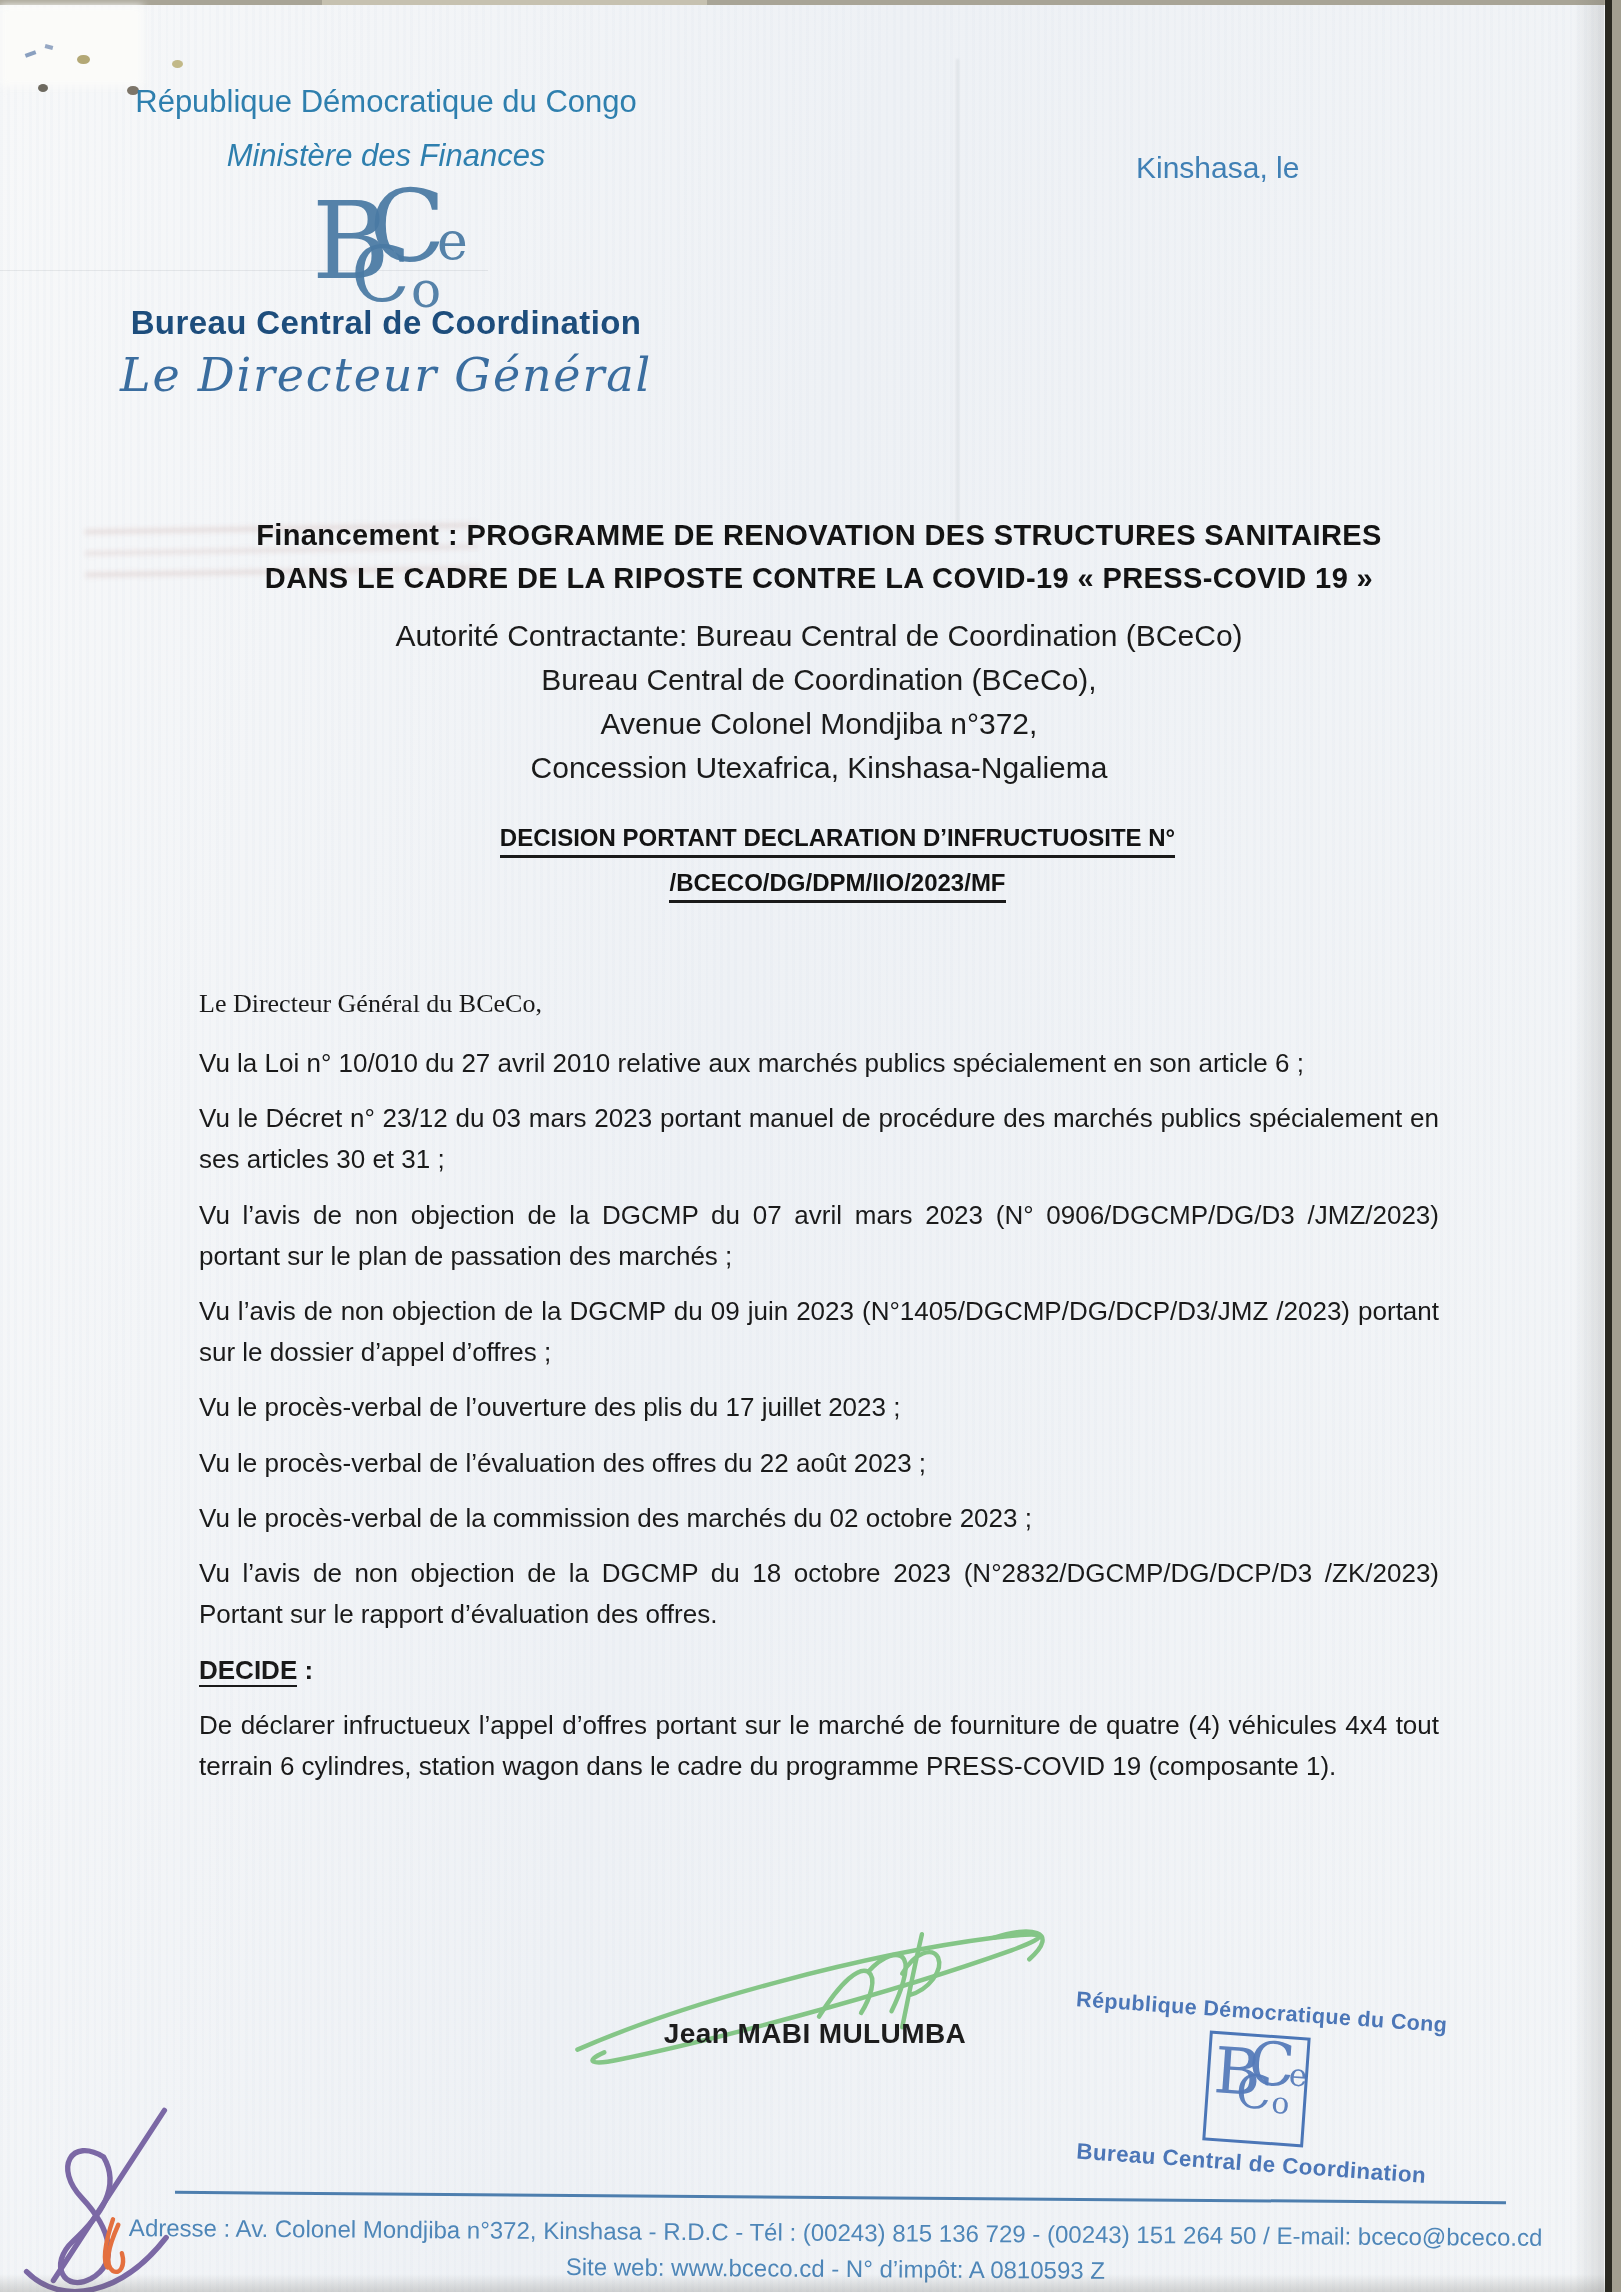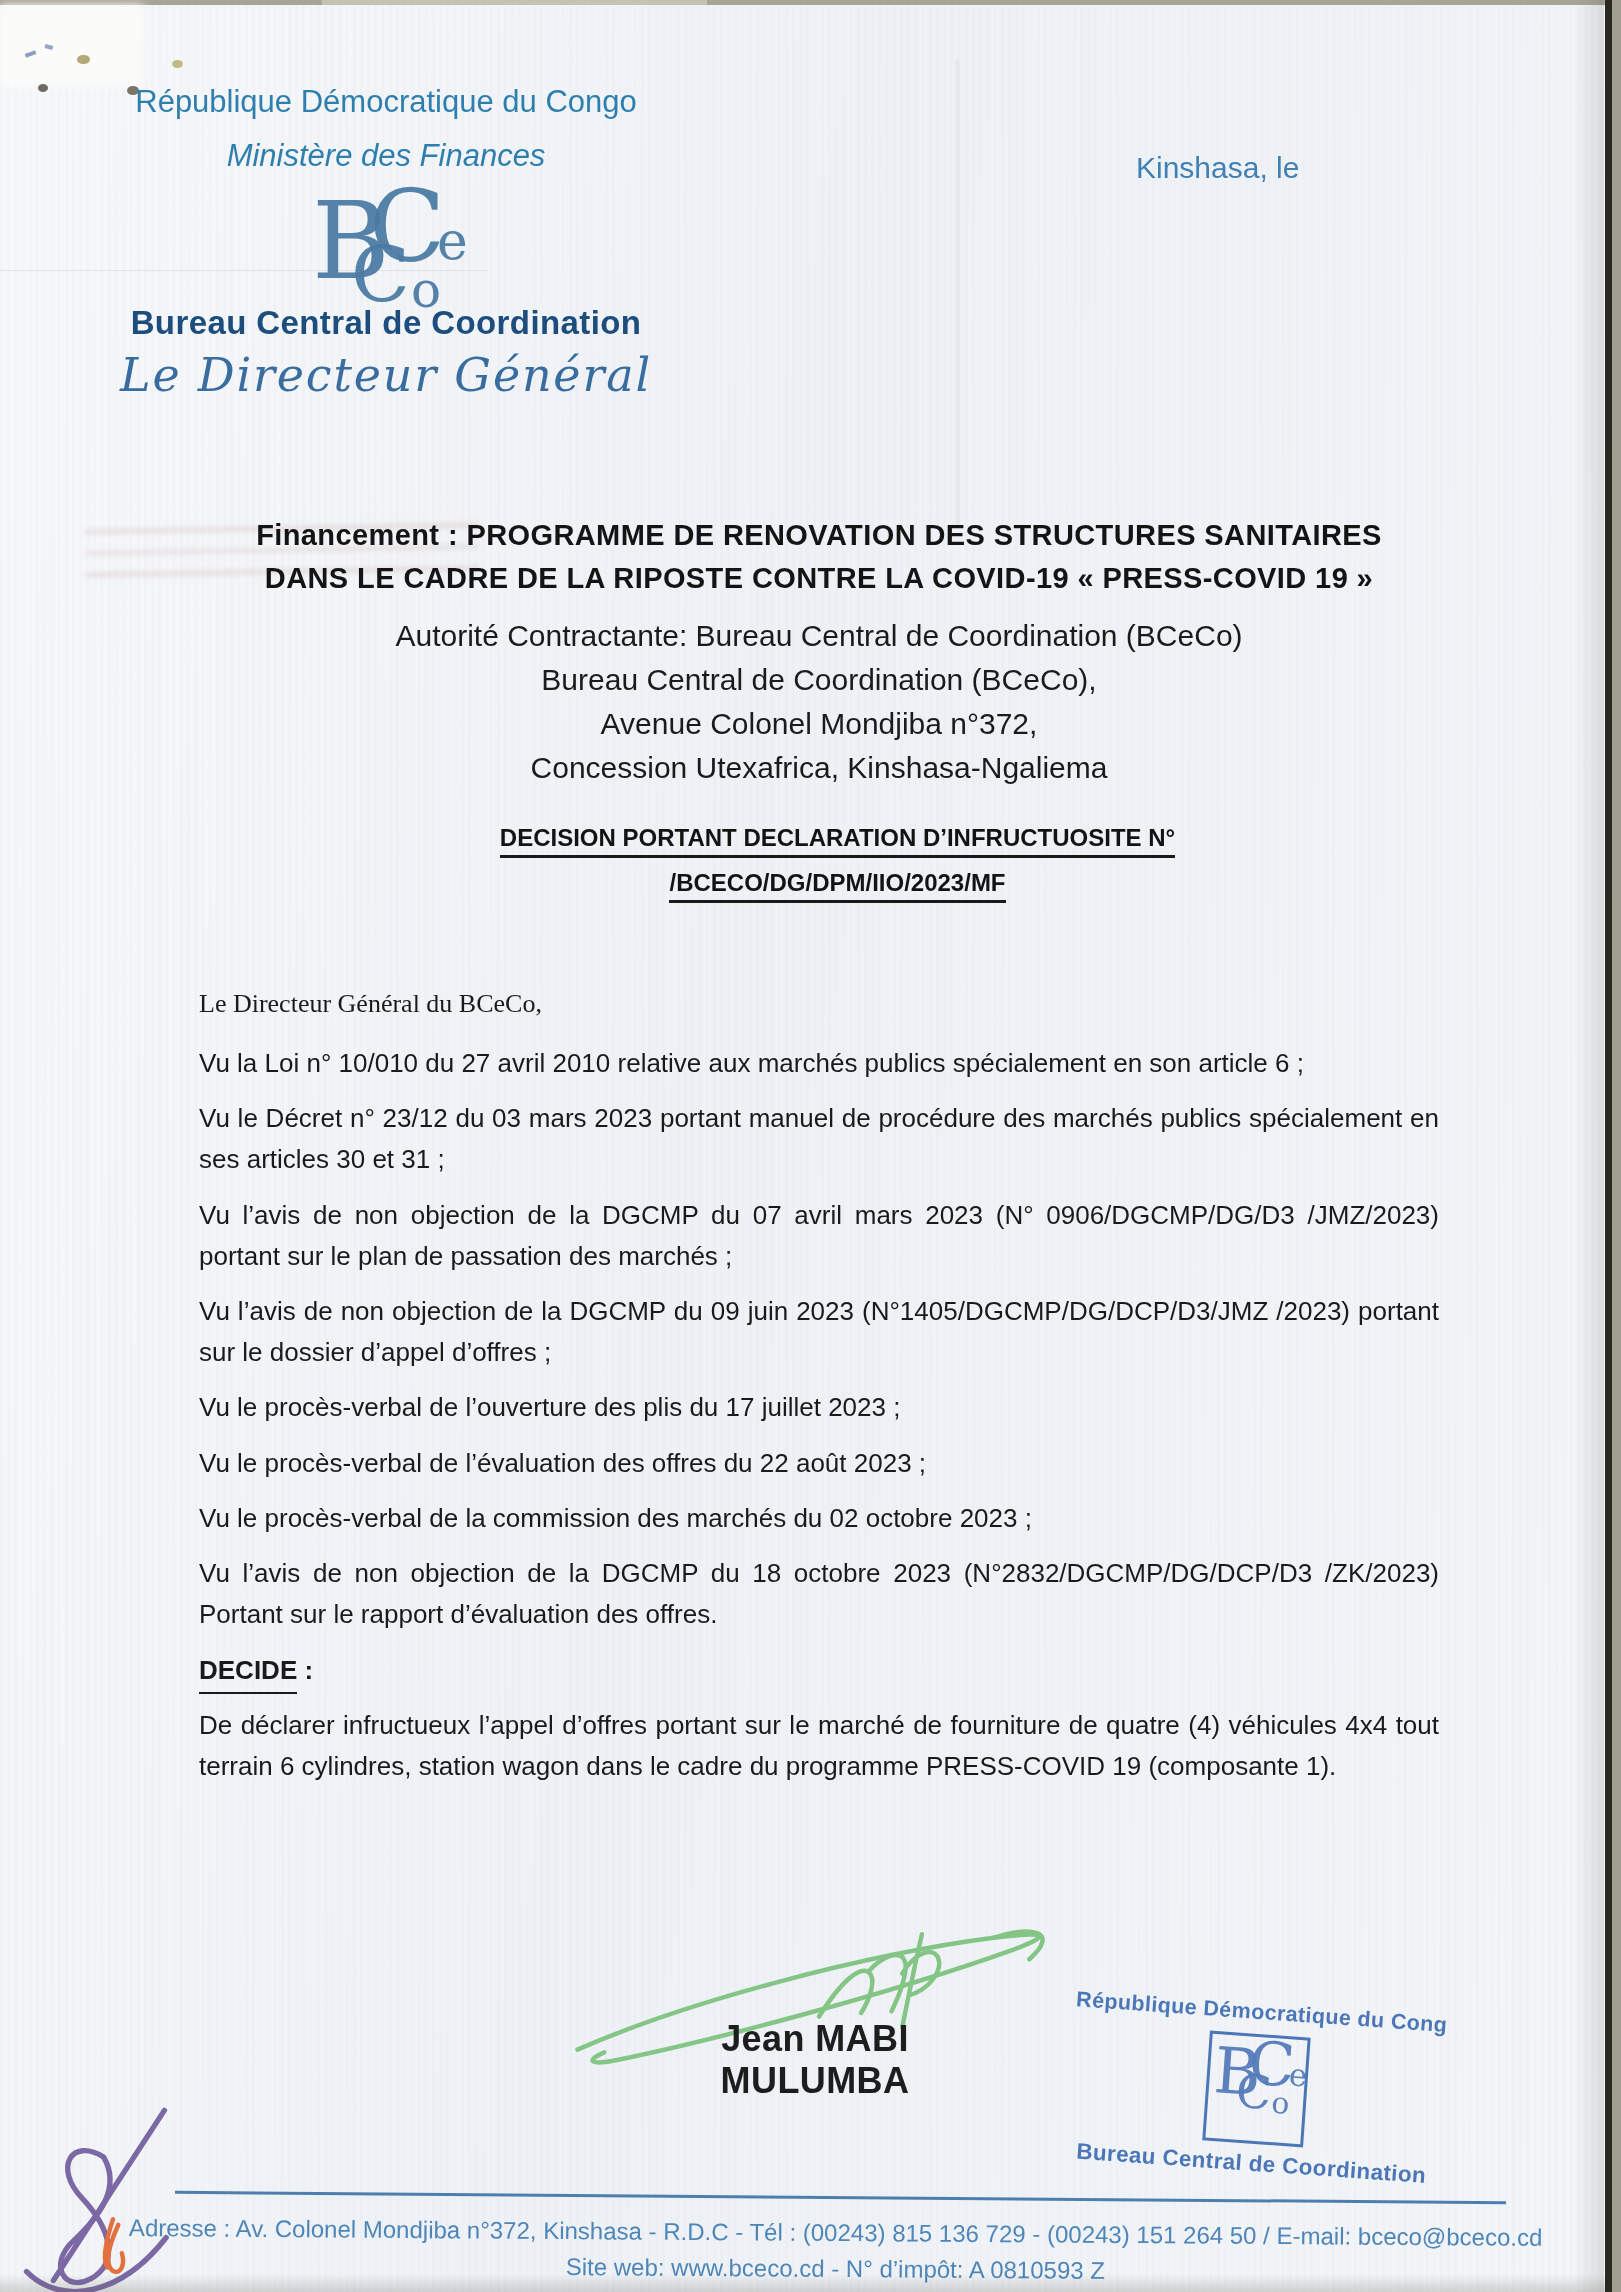--- a/index.html
+++ b/index.html
@@ -38,24 +38,24 @@
   .title-block{left:157px;top:819px;width:1361px;text-align:center;
     font-size:24px;font-weight:bold;color:#131313;}
   .title-block .u{display:inline-block;border-bottom:3.6px solid #1a1a1a;padding-bottom:3.6px;}
   .title-l2{margin-top:10.7px;}
   
   .body-col{left:199px;top:978px;width:1240px;color:#1a1a1a;font-size:26px;line-height:41px;}
   .body-col p{margin:0 0 14.3px 0;text-align:justify;}
   .body-col p.nojust{text-align:left;}
   .body-col p.intro{margin-bottom:19.7px;font-family:Liberation Serif, serif;}
   .decide-line{margin:1.8px 0 14.3px 0;font-weight:bold;}
-  .decide-line .u{border-bottom:2.7px solid #1a1a1a;padding-bottom:7px;}
+  .decide-line .u{border-bottom:2.7px solid #1a1a1a;padding-bottom:0;}
   
   .sig-svg{left:564px;top:1897px;}
-  .sig-name{left:636px;top:2013px;width:358px;text-align:center;font-size:36px;font-weight:bold;color:#1d1d1d;letter-spacing:0.4px;}
+  .sig-name{left:636px;top:2013px;width:358px;text-align:center;font-size:28px;font-weight:bold;color:#1d1d1d;letter-spacing:0.4px;}
   
   .stamp{left:1064px;top:1995px;width:385px;transform:rotate(4deg);color:#3e6cb2;opacity:0.92;text-align:center;}
   .stamp-top{font-size:21.5px;font-weight:600;letter-spacing:0.4px;}
   .stamp-box{position:relative;margin:9px auto 7.2px auto;width:95px;height:104px;border:3.6px solid #3e6cb2;}
   .stamp-box .monogram{left:3.6px;top:-1.8px;transform:scale(0.60);transform-origin:top left;color:#466fb4;}
   .stamp-bottom{font-size:22.4px;font-weight:bold;letter-spacing:0.4px;}
   
   .footer-rule{left:175px;top:2191px;width:1331px;height:2.7px;background:#4d7eae;transform:rotate(0.45deg);}
   .footer-text{left:90px;top:2210px;width:1491px;text-align:center;color:#4e86b8;
     font-size:24px;line-height:36px;transform:rotate(0.4deg);}

